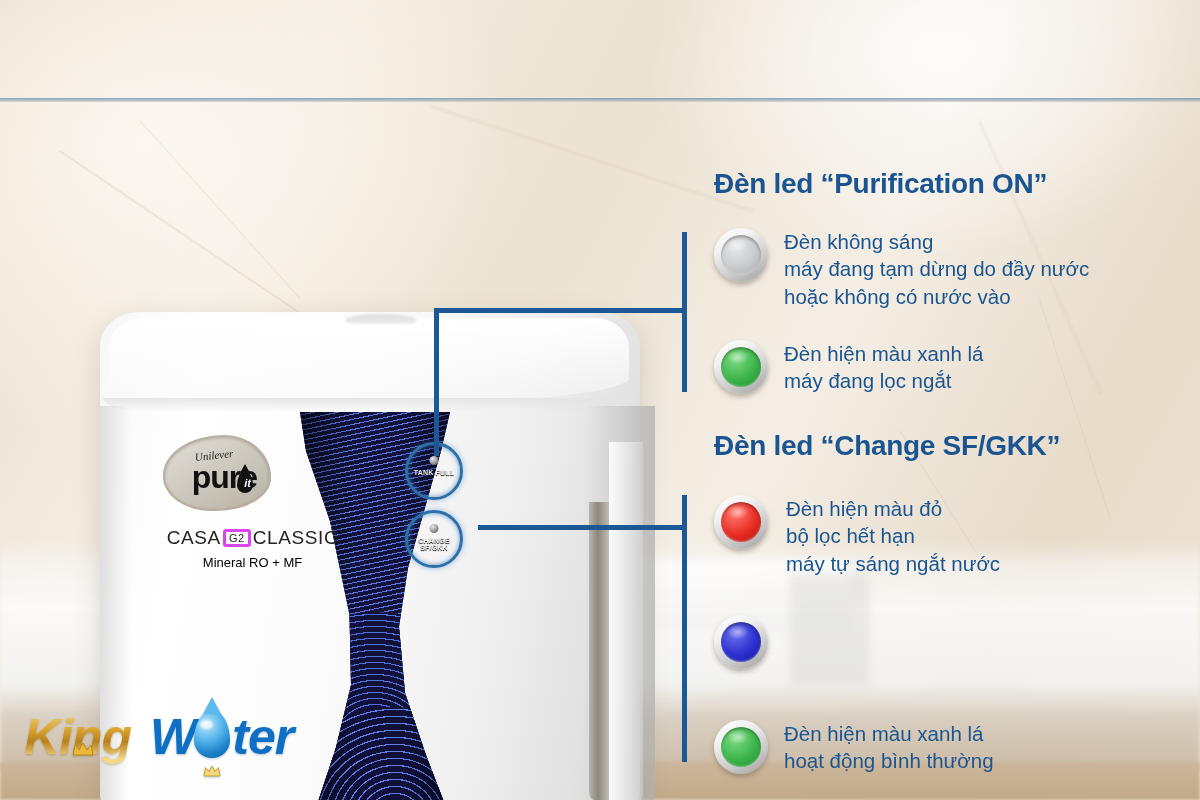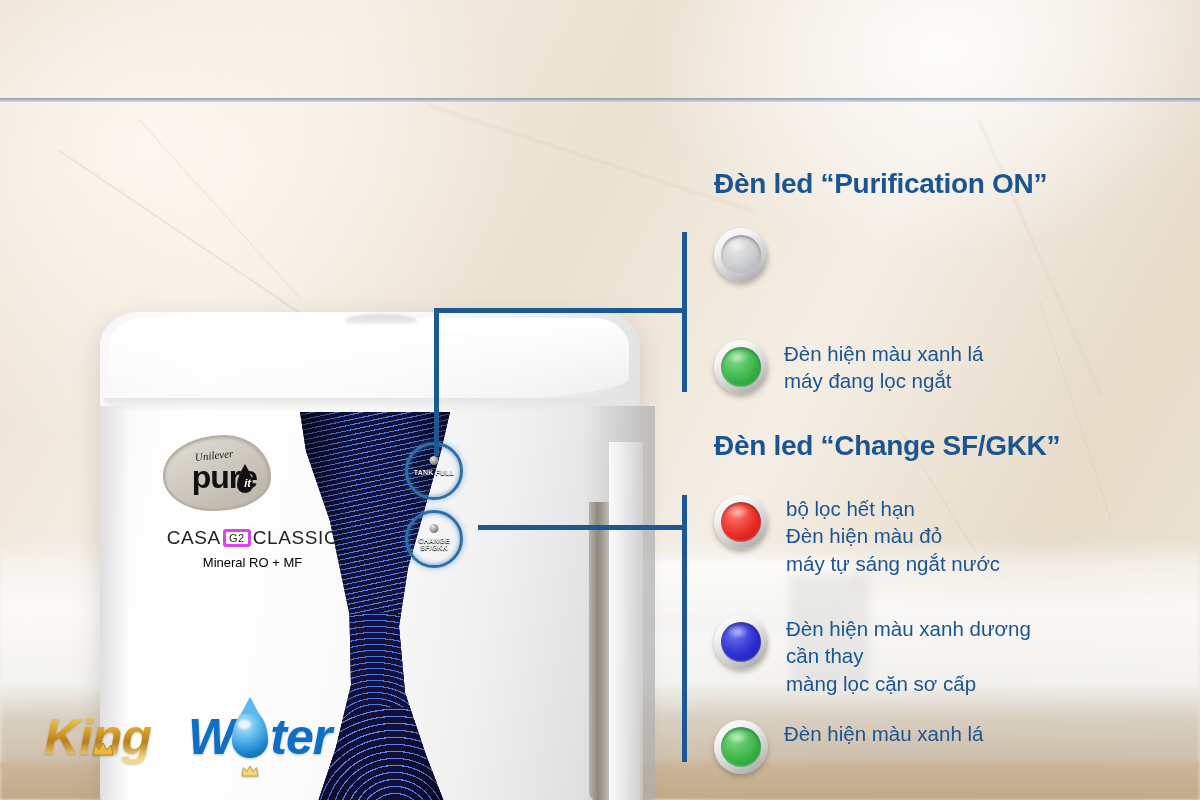--- a/index.html
+++ b/index.html
@@ -263,34 +263,34 @@
     font-size:20.5px; line-height:1.33; white-space:nowrap;
   }
   #row1 { left:14px; top:68px; }
   #row2 { left:14px; top:180px; }
   #row3 { left:14px; top:335px; }
   #row4 { left:14px; top:455px; }
   #row5 { left:14px; top:560px; }
   #row3 .rowtext, #row4 .rowtext { margin-left:18px; }
 
   
-  #brand { position:absolute; left:44px; top:706px; height:62px; display:flex; align-items:center; }
+  #brand { position:absolute; left:24px; top:706px; height:62px; display:flex; align-items:center; }
   .king {
     position:relative;
     font-size:50px; font-weight:bold; font-style:italic;
     background:linear-gradient(180deg,#f6dd8a 0%,#d8a32c 38%,#b8801c 58%,#f3d889 88%);
     -webkit-background-clip:text; background-clip:text; color:transparent;
     letter-spacing:-1px;
     filter:drop-shadow(0 1px 1px rgba(120,90,20,.35));
   }
   .king-crown {
     position:absolute; left:48px; top:2px; width:22px; height:14px;
   }
   .water {
-    position:relative; margin-left:37px;
+    position:relative; margin-left:19px;
     font-size:50px; font-weight:bold; font-style:italic;
     color:#0f6fc4; letter-spacing:-1px;
     filter:drop-shadow(0 1px 1px rgba(20,70,120,.3));
   }
   .water .gap { display:inline-block; width:36px; }
   .wdrop {
     position:absolute; left:44px; top:2px; width:36px; height:48px;
   }
   .wdrop .shape {
     position:absolute; inset:0;
@@ -376,62 +376,63 @@
   <div class="conn" id="conn-h-bot"></div>
 
   <div id="panel">
 
     <div class="sec-title" id="sec1-title">Đèn led “Purification ON”</div>
 
     <div class="row" id="row1">
       <div class="led">
         <div class="core" style="background:radial-gradient(circle at 36% 30%,#e6e7e8,#c9cacb 55%,#a9abad 100%)"></div>
       </div>
+      <div class="rowtext">
+        <div>Đèn không sáng</div>
+        <div>máy đang tạm dừng do đầy nước</div>
+        <div>hoặc không có nước vào</div>
+      </div>
     </div>
 
     <div class="row" id="row2">
       <div class="led">
         <div class="core" style="background:radial-gradient(circle at 36% 30%,#7ddc84,#3cb44a 55%,#1d8c2c 100%)"></div>
       </div>
       <div class="rowtext">
         <div>Đèn hiện màu xanh lá</div>
         <div>máy đang lọc ngắt</div>
       </div>
     </div>
 
     <div class="sec-title" id="sec2-title">Đèn led “Change SF/GKK”</div>
 
     <div class="row" id="row3">
       <div class="led">
         <div class="core" style="background:radial-gradient(circle at 36% 30%,#ff7a6e,#e82c24 55%,#b31410 100%)"></div>
       </div>
       <div class="rowtext">
+        <div>Đèn hiện màu đỏ</div>
         <div>bộ lọc hết hạn</div>
-        <div>Đèn hiện màu đỏ</div>
         <div>máy tự sáng ngắt nước</div>
       </div>
     </div>
 
     <div class="row" id="row4">
       <div class="led">
         <div class="core" style="background:radial-gradient(circle at 36% 30%,#6f73ef,#2b2fcf 55%,#1a1c9e 100%)"></div>
       </div>
-      <div class="rowtext">
-        <div>Đèn hiện màu xanh dương</div>
-        <div>cần thay</div>
-        <div>màng lọc cặn sơ cấp</div>
-      </div>
     </div>
 
     <div class="row" id="row5">
       <div class="led">
         <div class="core" style="background:radial-gradient(circle at 36% 30%,#7ddc84,#3cb44a 55%,#1d8c2c 100%)"></div>
       </div>
       <div class="rowtext">
         <div>Đèn hiện màu xanh lá</div>
+        <div>hoạt động bình thường</div>
       </div>
     </div>
   </div>
 
   <div id="brand">
     <div class="king">
       <span>King</span>
       <span class="king-crown">
         <svg viewBox="0 0 22 14" width="22" height="14" aria-hidden="true">
           <path d="M1 13 L3 3 L7 8 L11 1 L15 8 L19 3 L21 13 Z" fill="#e8b93a" stroke="#b9841a" stroke-width="1"></path>

